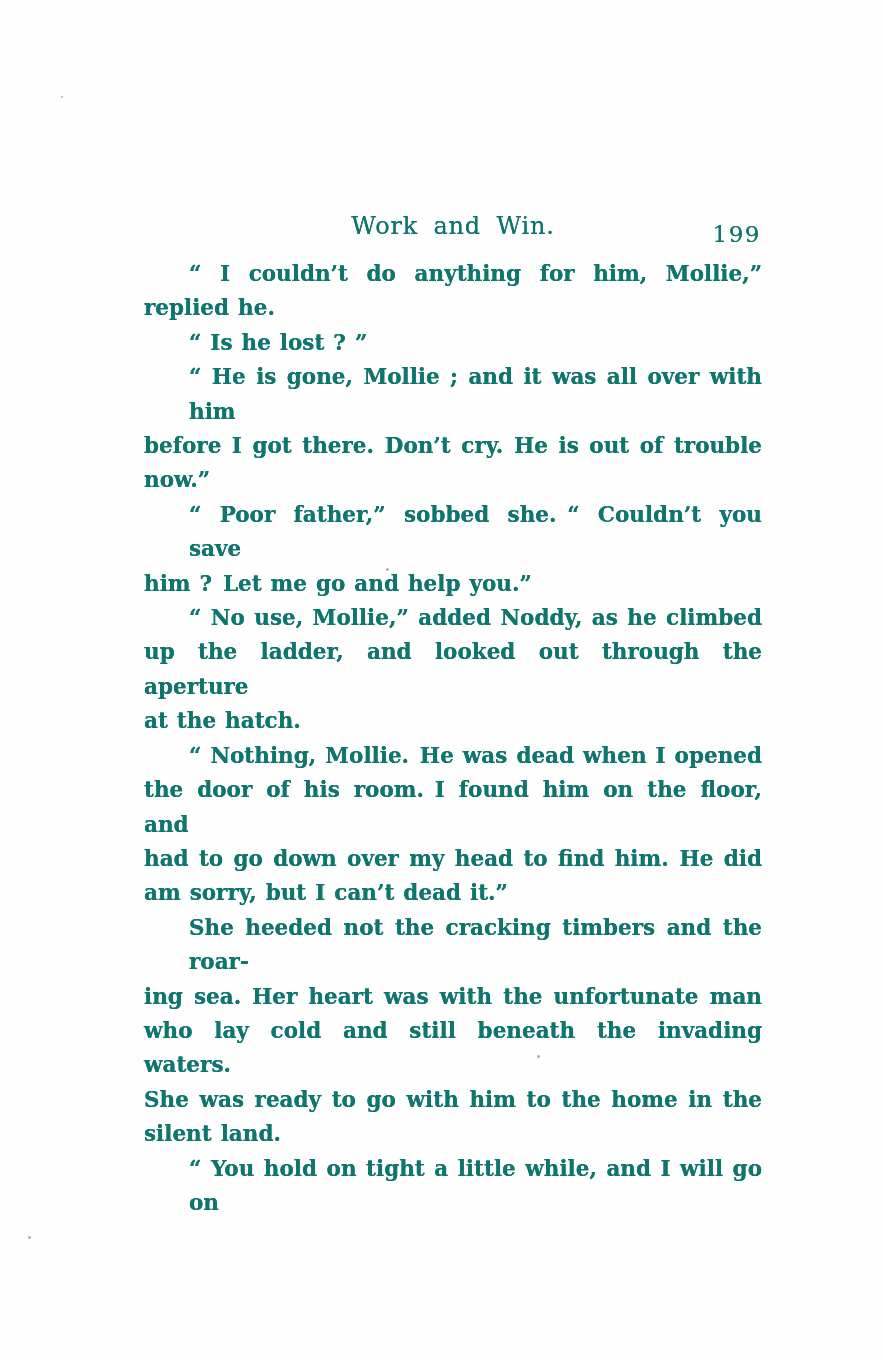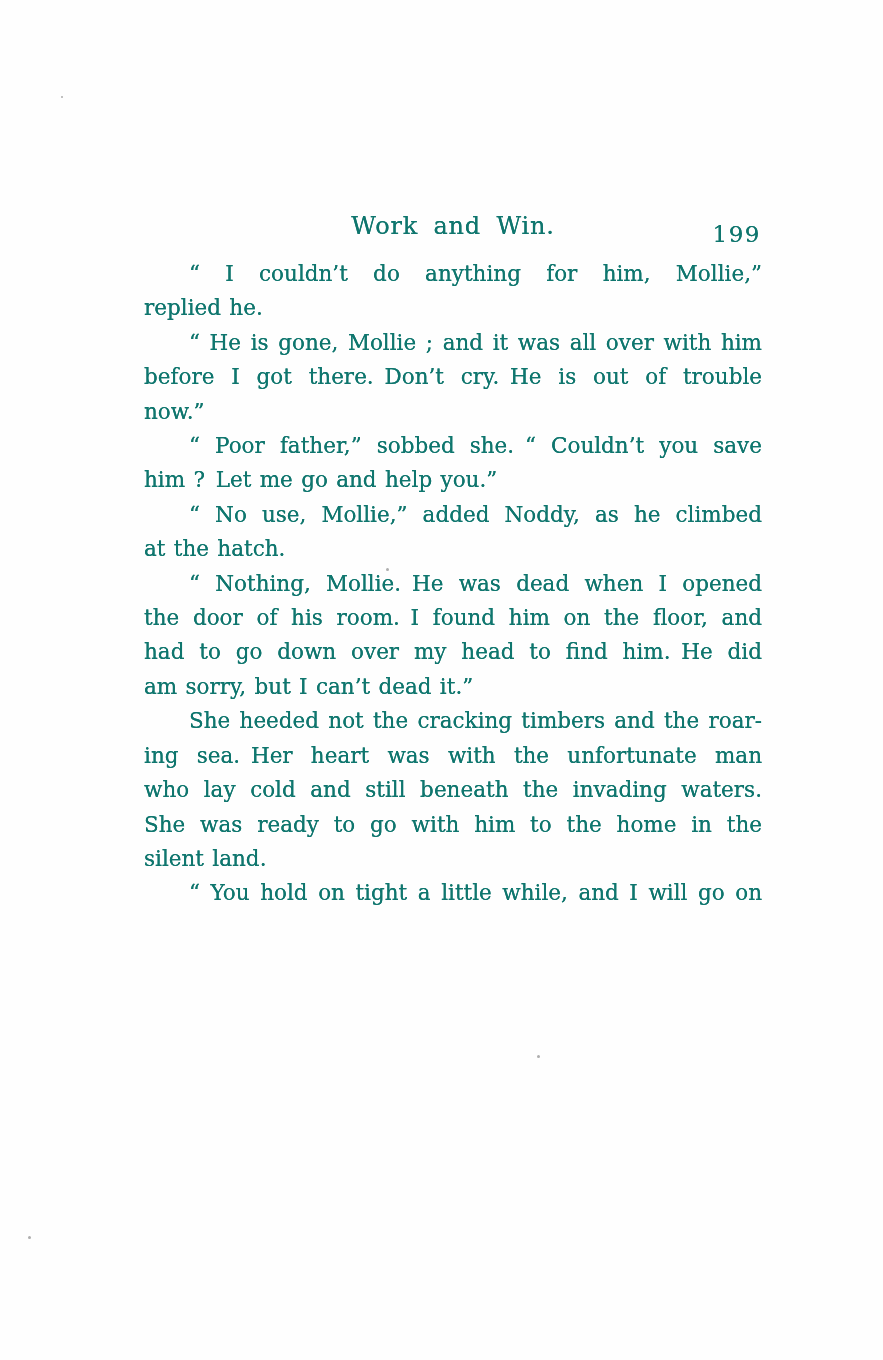--- a/index.html
+++ b/index.html
@@ -46,20 +46,21 @@
     margin-top: 13px;
     font-size: 21.5px;
     line-height: 34.4px;
     word-spacing: 1.5px;
     text-shadow: 0 0 0.45px currentColor;
   }
   .paragraph { margin: 0; }
   .line {
     text-align: left;
     white-space: normal;
+    font-weight: bold;
   }
   .line.j {
     text-align: justify;
     text-align-last: justify;
   }
   .line.indent {
     padding-left: 45px;
   }
   .speck {
     position: absolute;
@@ -78,30 +79,34 @@
       <span>Work and Win.</span>
       <span class="page-number">199</span>
     </div>
 
     <div class="text-block" id="text-block">
         <div class="paragraph">
           <div class="line j indent">“ I couldn’t do anything for him, Mollie,”</div>
           <div class="line">replied he.</div>
         </div>
         <div class="paragraph">
+          <div class="line indent">“ Is he lost ? ”</div>
+        </div>
+        <div class="paragraph">
           <div class="line j indent">“ He is gone, Mollie ; and it was all over with him</div>
           <div class="line j">before I got there. Don’t cry. He is out of trouble</div>
           <div class="line">now.”</div>
         </div>
         <div class="paragraph">
           <div class="line j indent">“ Poor father,” sobbed she. “ Couldn’t you save</div>
           <div class="line">him ? Let me go and help you.”</div>
         </div>
         <div class="paragraph">
           <div class="line j indent">“ No use, Mollie,” added Noddy, as he climbed</div>
+          <div class="line j">up the ladder, and looked out through the aperture</div>
           <div class="line">at the hatch.</div>
         </div>
         <div class="paragraph">
           <div class="line j indent">“ Nothing, Mollie. He was dead when I opened</div>
           <div class="line j">the door of his room. I found him on the floor, and</div>
           <div class="line j">had to go down over my head to find him. He did</div>
           <div class="line">am sorry, but I can’t dead it.”</div>
         </div>
         <div class="paragraph">
           <div class="line j indent">She heeded not the cracking timbers and the roar-</div>

